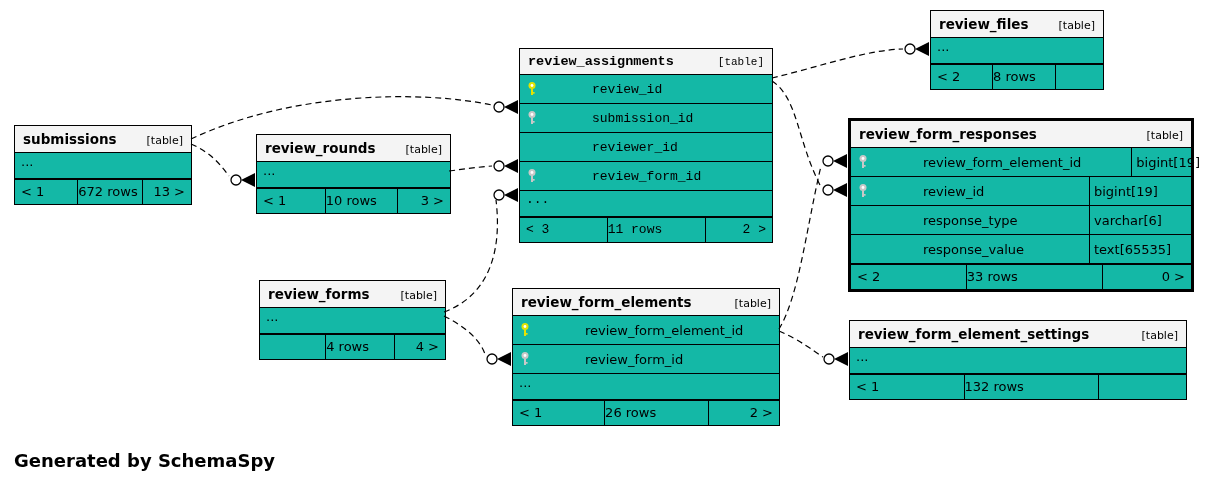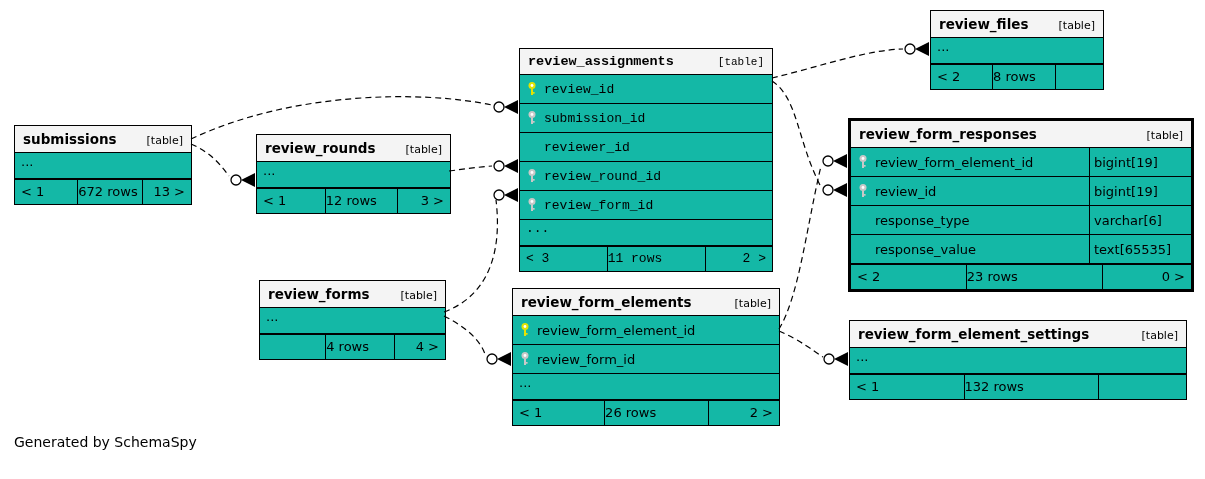--- a/index.html
+++ b/index.html
@@ -17,21 +17,21 @@
     background:#f4f4f4; border-bottom:1px solid #000;
     padding:5px 8px; white-space:nowrap; gap:10px;
   }
   .tname { font-weight:bold; font-size:13.5px; }
   .ttag  { font-size:11px; }
   .crow {
     display:flex; align-items:center; gap:6px;
     border-bottom:1px solid #000; height:28px; padding:0 0 0 6px;
   }
   .crow:last-child { border-bottom:none; }
-  .crow .cname { flex:1 1 auto; white-space:nowrap; }
+  .crow .cname { flex:1 1 auto; white-space:nowrap;margin-left:48px; }
   .crow .ctype {
     flex:0 0 auto; width:97px; align-self:stretch; display:flex; align-items:center;
     border-left:1px solid #000; padding-left:4px; white-space:nowrap;margin-left:44px;
   }
   .crow.ellipsis { height:23px; align-items:flex-start; line-height:14px; padding-top:2px; }
   .kicon { flex:0 0 auto; width:12px; height:16px; display:inline-flex; }
   .foot {
     display:flex; border-top:1px solid #000; height:24px; line-height:24px;
     white-space:nowrap;
   }
@@ -44,21 +44,21 @@
   #t-submissions      { left:14px;  top:98px;  width:176px;margin-top:27px; }
   #t-rounds           { left:256px; top:134px; width:193px; }
   #t-assignments      { left:519px; top:48px;  width:252px;font-family:Liberation Mono, monospace; }
   #t-files            { left:930px; top:10px;  width:172px; }
   #t-responses        { left:848px; top:118px; width:340px; }
   #t-forms            { left:259px; top:280px; width:185px; }
   #t-elements         { left:512px; top:288px; width:266px; }
   #t-settings         { left:849px; top:320px; width:336px; }
   #relations { position:absolute; left:0; top:0; z-index:2; pointer-events:none; }
   #generated-note {
-    position:absolute; left:14px; top:434px; font-size:14px; z-index:1;
+    position:absolute; left:14px; top:450px; font-size:18px; z-index:1;font-weight:bold;
   }
 </style>
 </head>
 <body>
 
 <div id="canvas">
 
   <svg id="relations" width="1205" height="479" viewBox="0 0 1205 479">
     <g stroke="#000" stroke-width="1.2" fill="none" stroke-dasharray="6,4">
       <path d="M 191,139 C 290,92 420,90 492,105"></path>
@@ -126,21 +126,21 @@
   </div>
 
   <div class="tbl" id="t-rounds">
     <div class="hdr">
       <span class="tname">review_rounds</span>
       <span class="ttag">[table]</span>
     </div>
     <div class="crow ellipsis">...</div>
     <div class="foot">
       <span class="fc l">&lt; 1</span>
-      <span class="fc m">12 rows</span>
+      <span class="fc m">10 rows</span>
       <span class="fc r">3 &gt;</span>
     </div>
   </div>
 
   <div class="tbl" id="t-assignments">
     <div class="hdr">
       <span class="tname">review_assignments</span>
       <span class="ttag">[table]</span>
     </div>
     <div class="crow">
@@ -161,31 +161,20 @@
             <circle cx="6" cy="4.5" r="1.4" fill="#fff"></circle>
             <rect x="5" y="7.5" width="2" height="6.5" fill="#c8c8c8"></rect>
             <rect x="5" y="11" width="3.6" height="1.7" fill="#c8c8c8"></rect>
           </svg>
       </span>
       <span class="cname">submission_id</span>
     </div>
     <div class="crow">
       <span class="kicon"></span>
       <span class="cname">reviewer_id</span>
-    </div>
-    <div class="crow">
-      <span class="kicon">
-        <svg width="12" height="16" viewBox="0 0 12 16">
-            <circle cx="6" cy="4.5" r="3.5" fill="#c8c8c8"></circle>
-            <circle cx="6" cy="4.5" r="1.4" fill="#fff"></circle>
-            <rect x="5" y="7.5" width="2" height="6.5" fill="#c8c8c8"></rect>
-            <rect x="5" y="11" width="3.6" height="1.7" fill="#c8c8c8"></rect>
-          </svg>
-      </span>
-      <span class="cname">review_round_id</span>
     </div>
     <div class="crow">
       <span class="kicon">
         <svg width="12" height="16" viewBox="0 0 12 16">
             <circle cx="6" cy="4.5" r="3.5" fill="#c8c8c8"></circle>
             <circle cx="6" cy="4.5" r="1.4" fill="#fff"></circle>
             <rect x="5" y="7.5" width="2" height="6.5" fill="#c8c8c8"></rect>
             <rect x="5" y="11" width="3.6" height="1.7" fill="#c8c8c8"></rect>
           </svg>
       </span>
@@ -246,21 +235,21 @@
       <span class="cname">response_type</span>
       <span class="ctype">varchar[6]</span>
     </div>
     <div class="crow">
       <span class="kicon"></span>
       <span class="cname">response_value</span>
       <span class="ctype">text[65535]</span>
     </div>
     <div class="foot">
       <span class="fc l">&lt; 2</span>
-      <span class="fc m">23 rows</span>
+      <span class="fc m">33 rows</span>
       <span class="fc r">0 &gt;</span>
     </div>
   </div>
 
   <div class="tbl" id="t-forms">
     <div class="hdr">
       <span class="tname">review_forms</span>
       <span class="ttag">[table]</span>
     </div>
     <div class="crow ellipsis">...</div>

